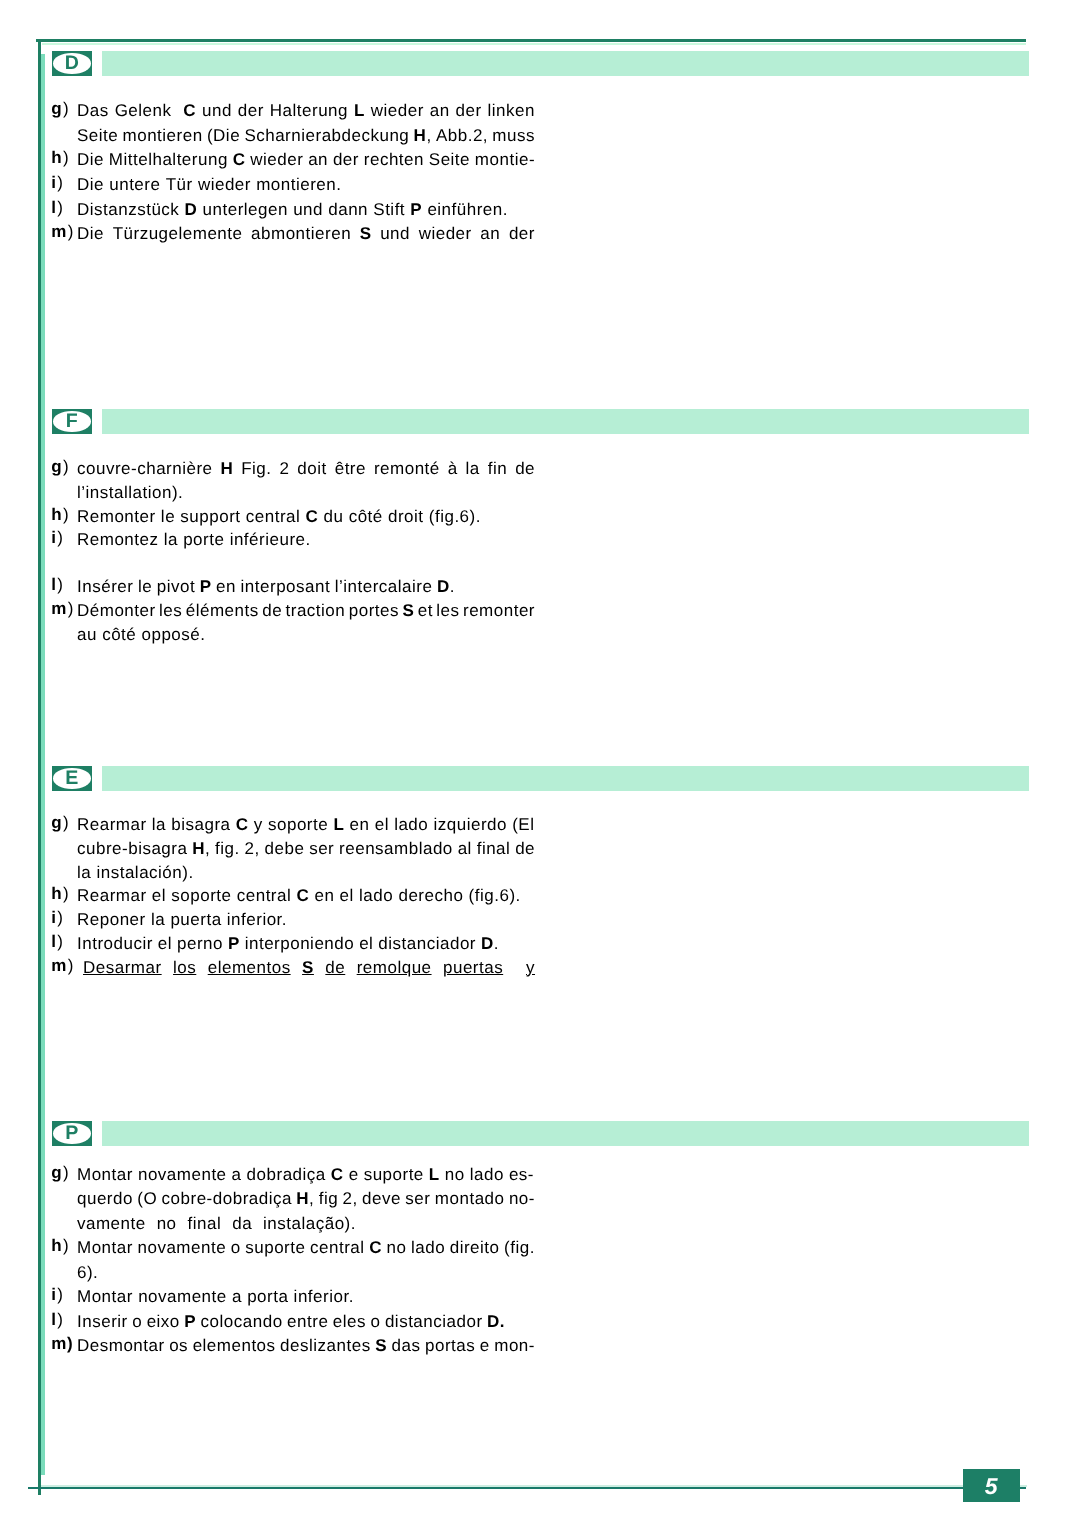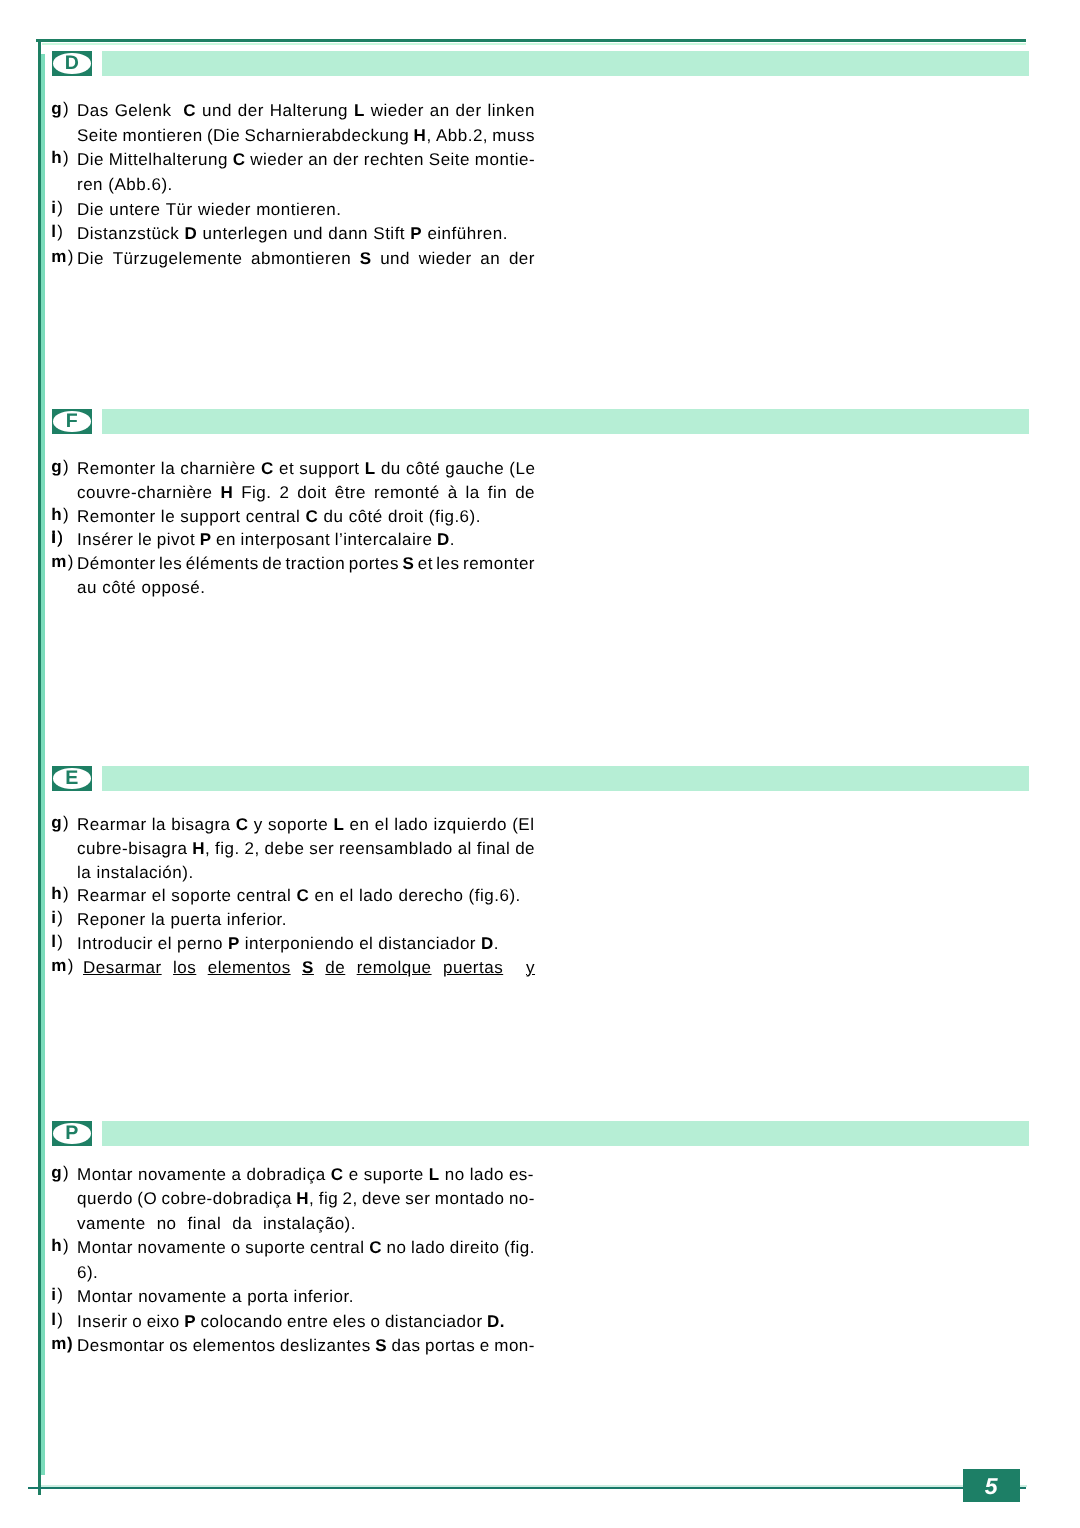--- a/index.html
+++ b/index.html
@@ -145,21 +145,20 @@
               <span class="w">an</span>
               <i class="g" style="flex:1"></i>
               <span class="w">der</span>
               <i class="g" style="flex:1"></i>
               <span class="w">rechten</span>
               <i class="g" style="flex:1"></i>
               <span class="w">Seite</span>
               <i class="g" style="flex:1"></i>
               <span class="w">montie-</span>
             </div>
-            <div class="line">ren&nbsp;(Abb.6).</div>
           </div>
           <div class="item">
             <div class="marker"><b>i</b><span class="paren">)</span></div>
             <div class="line">Die&nbsp;untere&nbsp;Tür&nbsp;wieder&nbsp;montieren.</div>
           </div>
           <div class="item">
             <div class="marker"><b>l</b><span class="paren">)</span></div>
             <div class="line">Distanzstück&nbsp;<b>D</b>&nbsp;unterlegen&nbsp;und&nbsp;dann&nbsp;Stift&nbsp;<b>P</b>&nbsp;einführen.</div>
           </div>
           <div class="item">
@@ -186,21 +185,20 @@
       </div>
       <div class="section" style="top: 409px;">
         <div class="badge">
           <div class="oval"></div>
           <div class="letter">F</div>
         </div>
         <div class="headbar"></div>
         <div class="body" style="top: 48.1px; --lh: 23.81px;">
           <div class="item">
             <div class="marker"><b>g</b><span class="paren">)</span></div>
-            <div class="line">Remonter&nbsp;la&nbsp;charnière&nbsp;<b>C</b>&nbsp;et&nbsp;support&nbsp;<b>L</b>&nbsp;du&nbsp;côté&nbsp;gauche&nbsp;(Le</div>
             <div class="line j">
               <span class="w">couvre-charnière</span>
               <i class="g" style="flex:1"></i>
               <span class="w"><b>H</b></span>
               <i class="g" style="flex:1"></i>
               <span class="w">Fig.</span>
               <i class="g" style="flex:1"></i>
               <span class="w">2</span>
               <i class="g" style="flex:1"></i>
               <span class="w">doit</span>
@@ -210,31 +208,33 @@
               <span class="w">remonté</span>
               <i class="g" style="flex:1"></i>
               <span class="w">à</span>
               <i class="g" style="flex:1"></i>
               <span class="w">la</span>
               <i class="g" style="flex:1"></i>
               <span class="w">fin</span>
               <i class="g" style="flex:1"></i>
               <span class="w">de</span>
             </div>
+            <div class="line">l’installation).</div>
           </div>
           <div class="item">
             <div class="marker"><b>h</b><span class="paren">)</span></div>
             <div class="line">Remonter&nbsp;le&nbsp;support&nbsp;central&nbsp;<b>C</b>&nbsp;du&nbsp;côté&nbsp;droit&nbsp;(fig.6).</div>
           </div>
           <div class="item">
             <div class="marker"><b>i</b><span class="paren">)</span></div>
+            <div class="line">Remontez&nbsp;la&nbsp;porte&nbsp;inférieure.</div>
           </div>
           <div class="item">
             <div class="marker"><b>l</b><span class="paren">)</span></div>
-            <div class="line j" style="width: 378px;">
+            <div class="line j" style="width: 378px; margin-top: 23px;">
               <span class="w">Insérer</span>
               <i class="g" style="flex:1"></i>
               <span class="w">le</span>
               <i class="g" style="flex:1"></i>
               <span class="w">pivot</span>
               <i class="g" style="flex:1"></i>
               <span class="w"><b>P</b></span>
               <i class="g" style="flex:1"></i>
               <span class="w">en</span>
               <i class="g" style="flex:1"></i>

